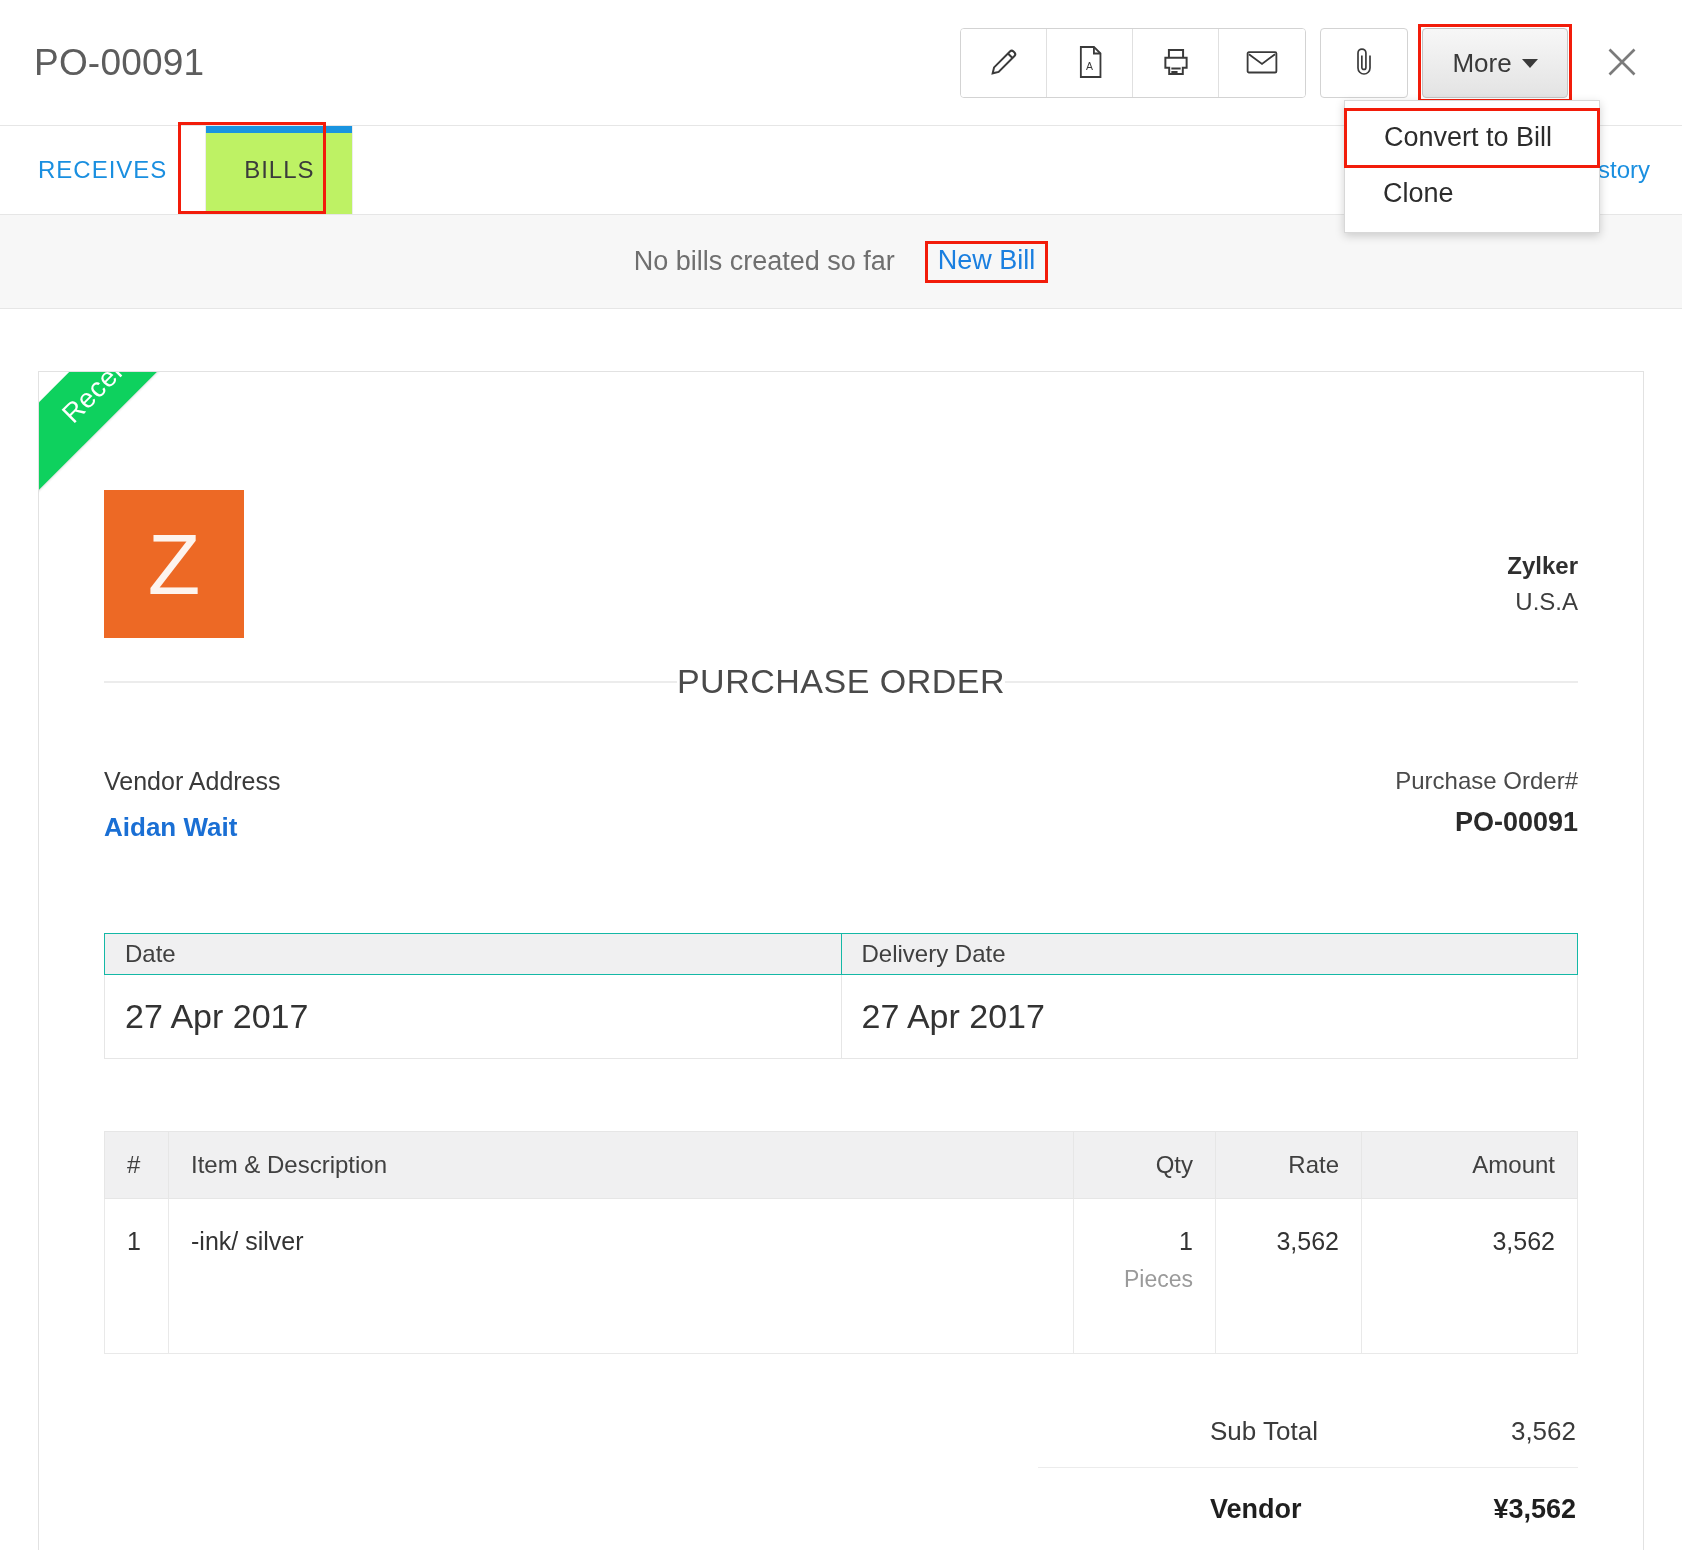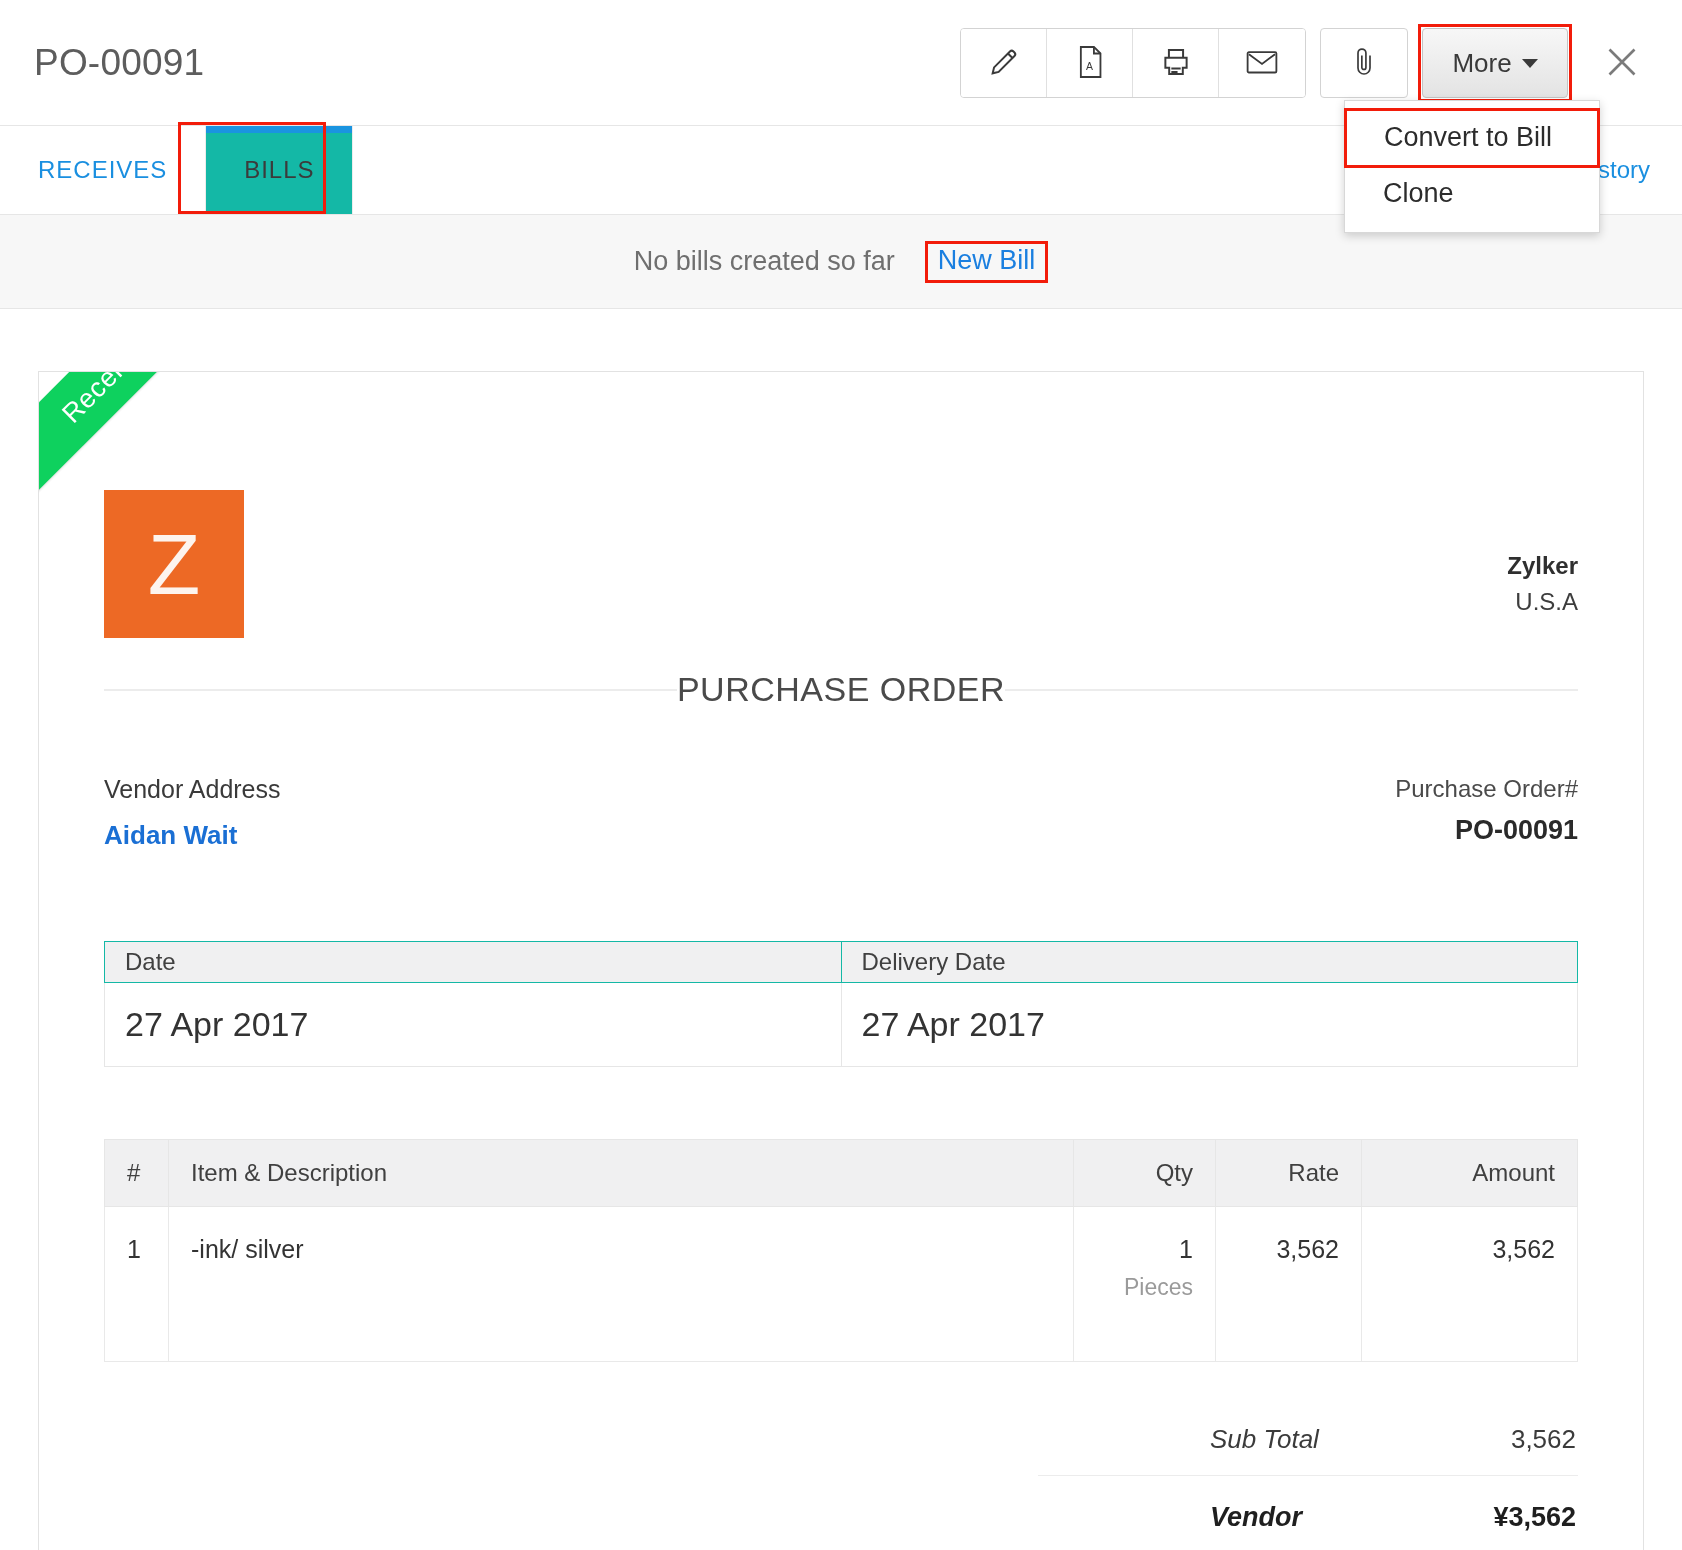--- a/index.html
+++ b/index.html
@@ -144,21 +144,21 @@
     letter-spacing: 1px;
     color: #1a8fe0;
     cursor: pointer;
     background: none;
     border: 0;
     font-family: "Liberation Sans", sans-serif;
   }
   .tab.first { padding-left: 38px; padding-right: 38px; }
   .tab.active {
     position: relative;
-    background: #14b8a6;
+    background: #bef264;
     color: #3b3b3b;
     border-left: 1px solid #ececec;
     border-right: 1px solid #ececec;
     width: 148px;
     padding: 0;
   }
   .tab.active::before {
     content: "";
     position: absolute;
     left: 0; right: 0; top: 0;
@@ -261,21 +261,21 @@
   .org {
     text-align: right;
     padding-top: 62px;
   }
   .org-name { font-size: 24px; font-weight: bold; color: #2f2f2f; }
   .org-country { font-size: 24px; color: #3d3d3d; margin-top: 8px; }
 
   .doc-title-row {
     display: flex;
     align-items: center;
-    margin-top: 32px;
+    margin-top: 24px;
   }
   .rule { flex: 1; height: 2px; background: #ececec; }
   .doc-title {
     font-size: 34px;
     color: #4a4a4a;
     letter-spacing: .5px;
     white-space: nowrap;
   }
 
   .addr-row {
@@ -346,21 +346,21 @@
   .totals-row {
     display: flex;
     justify-content: space-between;
     align-items: baseline;
     padding: 14px 2px 20px 2px;
     font-size: 26px;
     color: #3b3b3b;
   }
   .totals-row.divider { border-top: 1px solid #ececec; }
   .totals-row.grand { font-weight: bold; font-size: 27px; color: #1f1f1f; padding-top: 26px; }
-  .totals-row .lbl { padding-left: 170px; font-style: italic; }
+  .totals-row .lbl { padding-left: 170px; }
 </style>
 </head>
 <body>
 
 <div class="app">
 
   <div class="topbar">
     <div class="po-title">PO-00091</div>
 
     <div class="topbar-actions">

